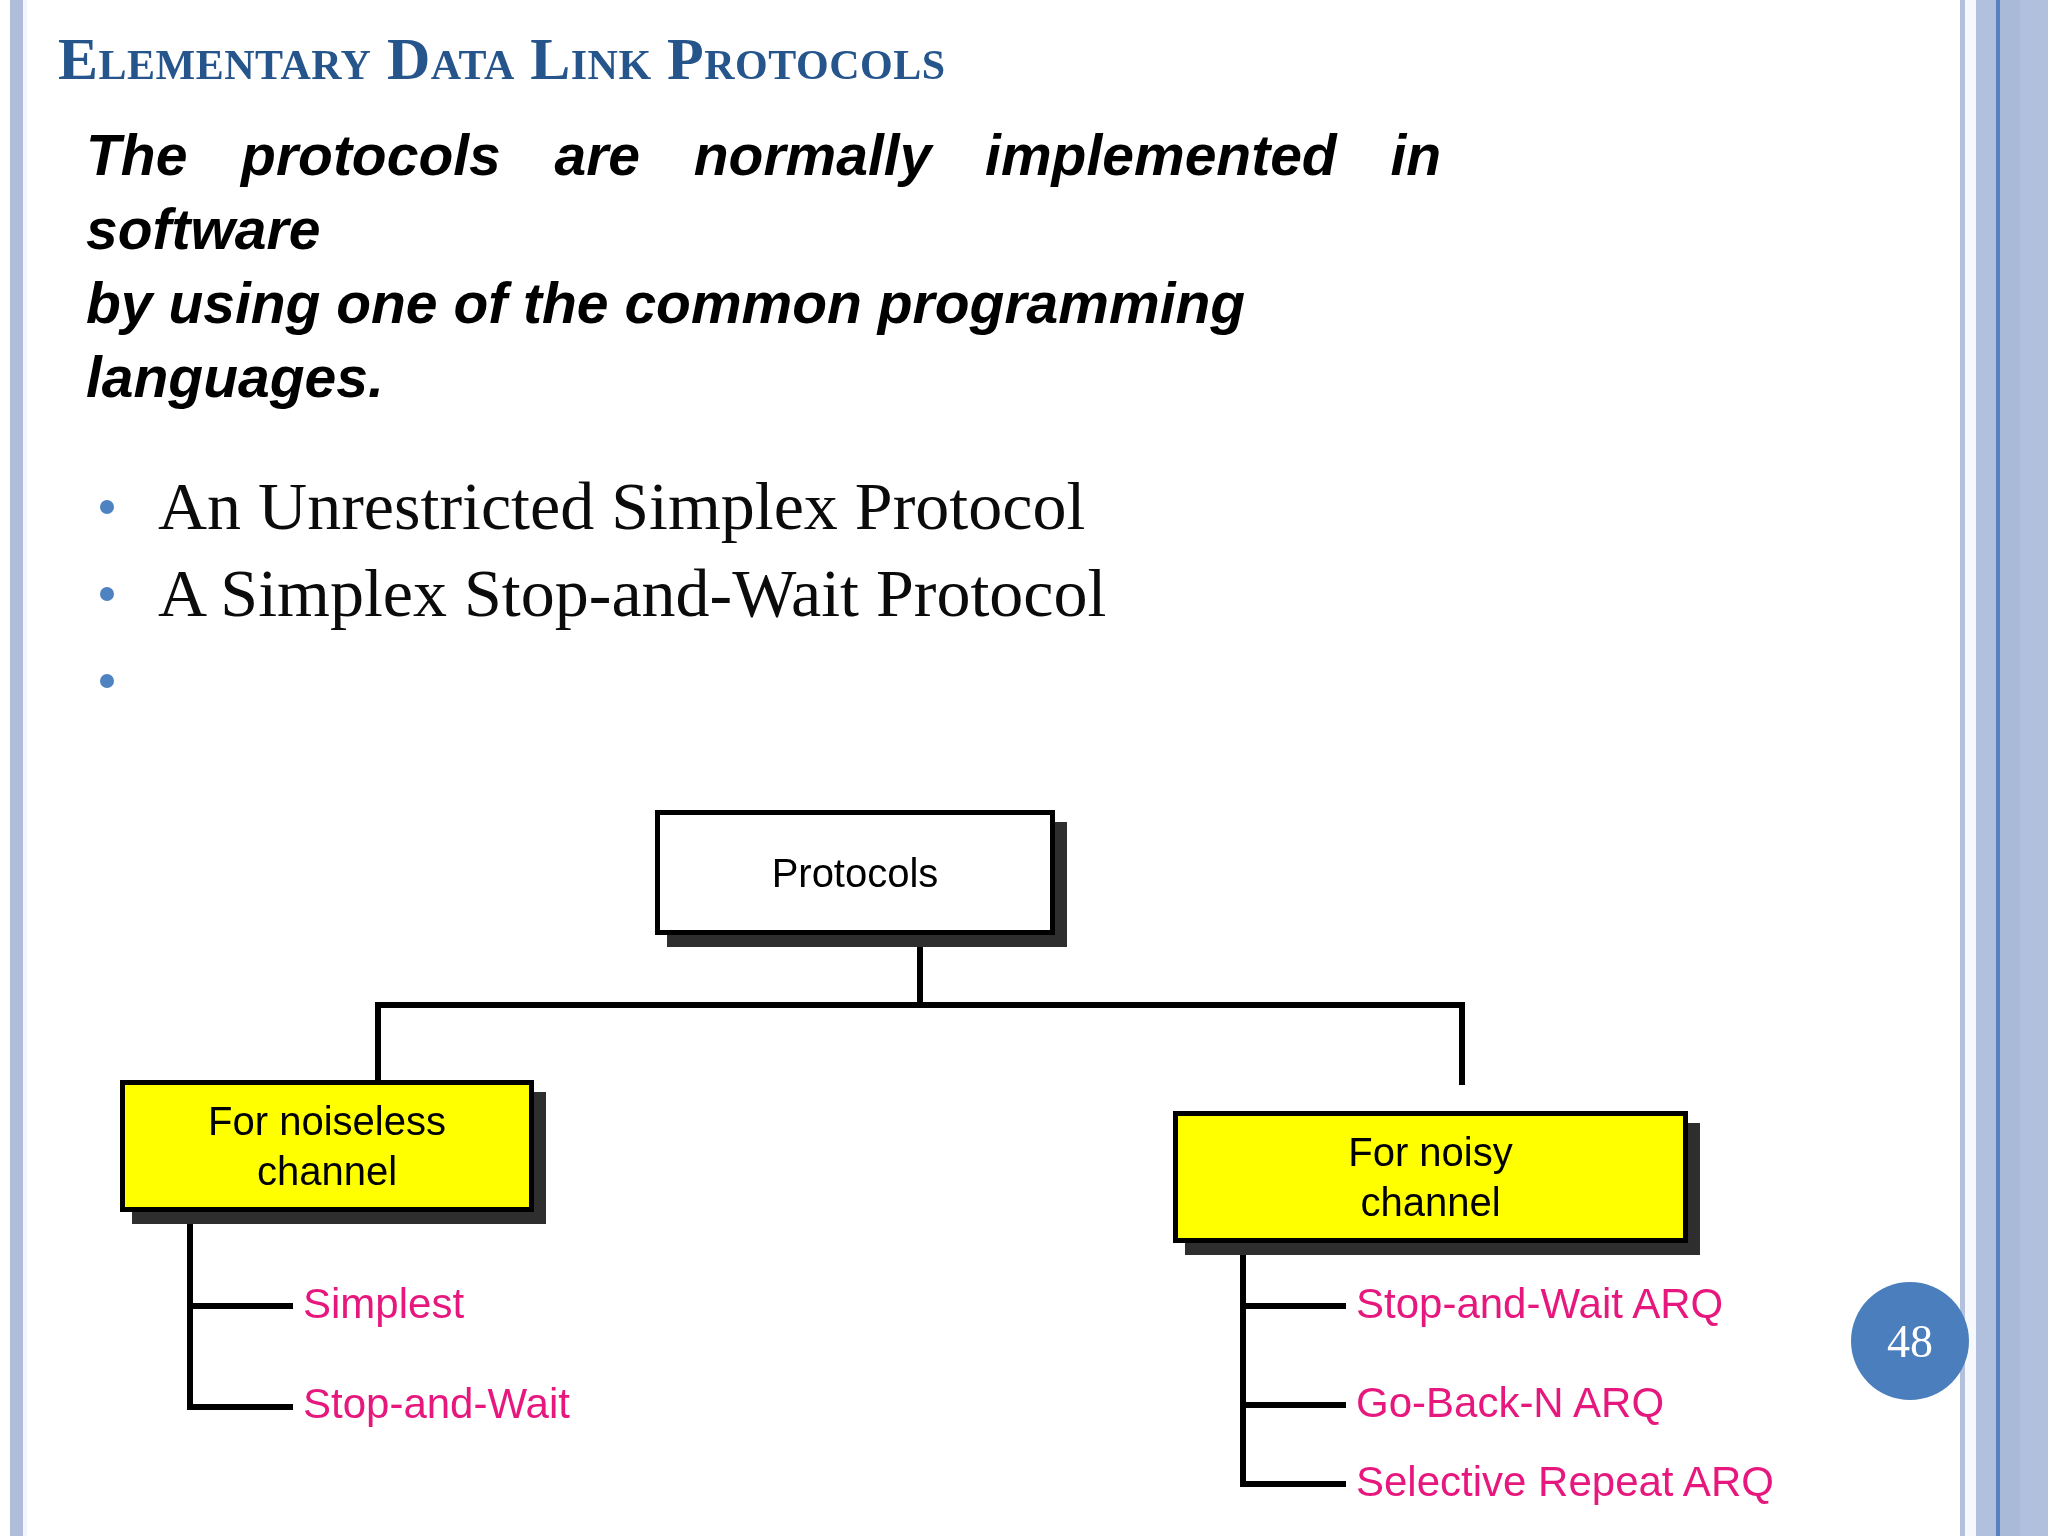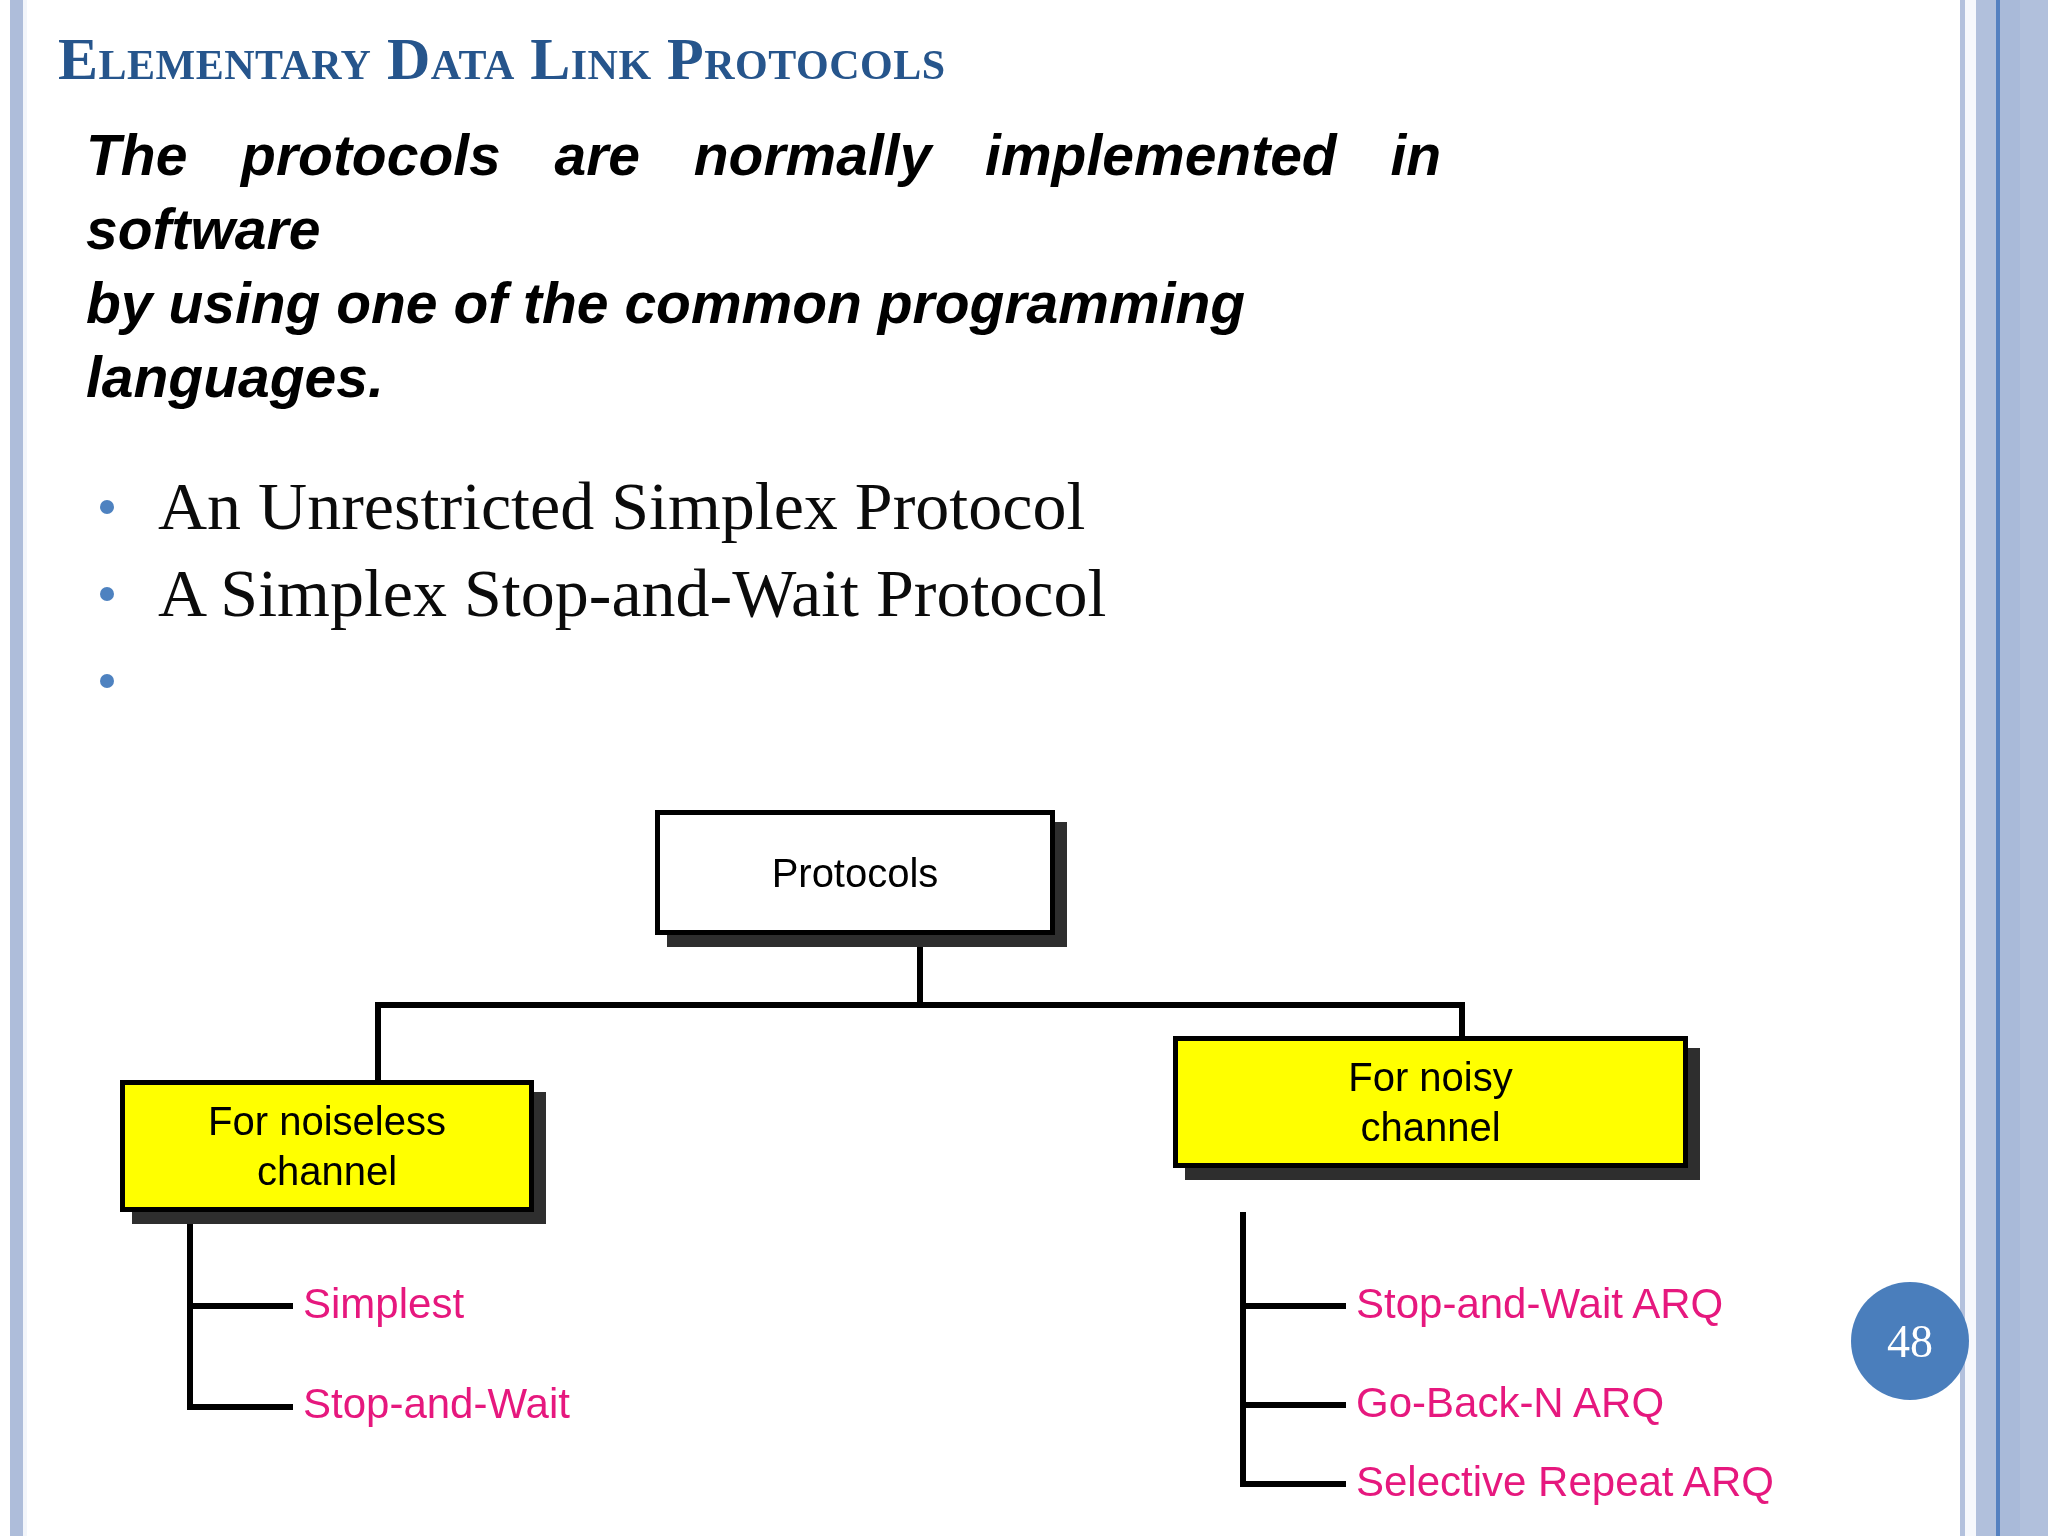--- a/index.html
+++ b/index.html
@@ -160,21 +160,21 @@
   }
   .node-left {
     left: 120px;
     top: 1080px;
     width: 414px;
     height: 132px;
     background: #ffff00;
   }
   .node-right {
     left: 1173px;
-    top: 1036px;
+    top: 1111px;
     width: 515px;
     height: 132px;
     background: #ffff00;
   }
   .conn {
     position: absolute;
     background: #000000;
   }
   
   .conn-root-v { left: 917px; top: 935px; width: 6px; height: 72px; }

